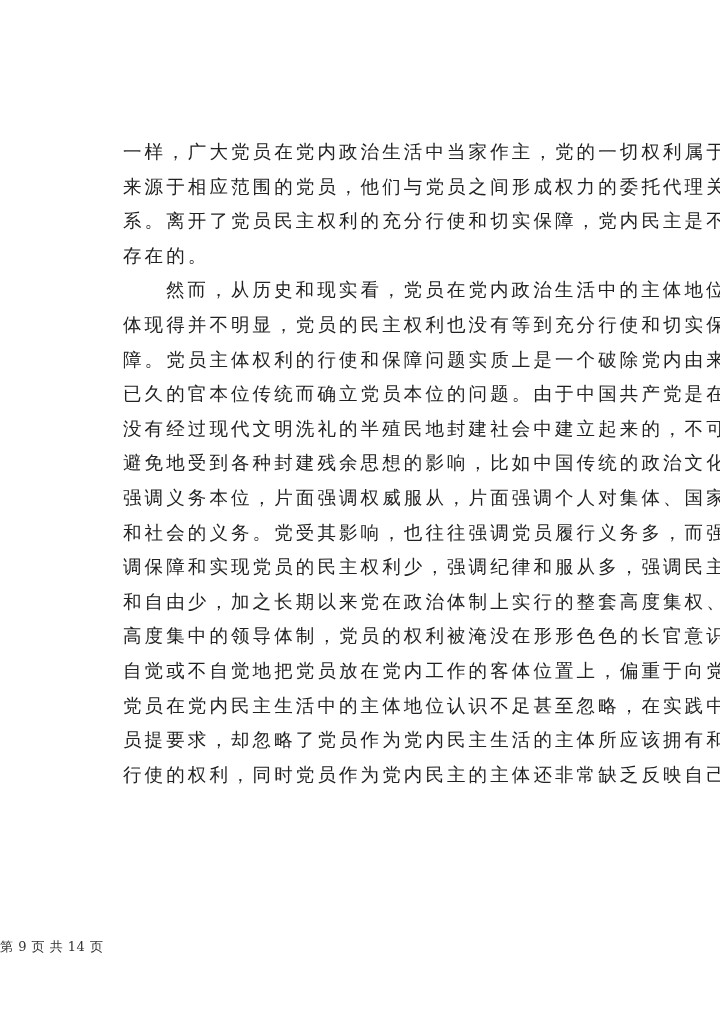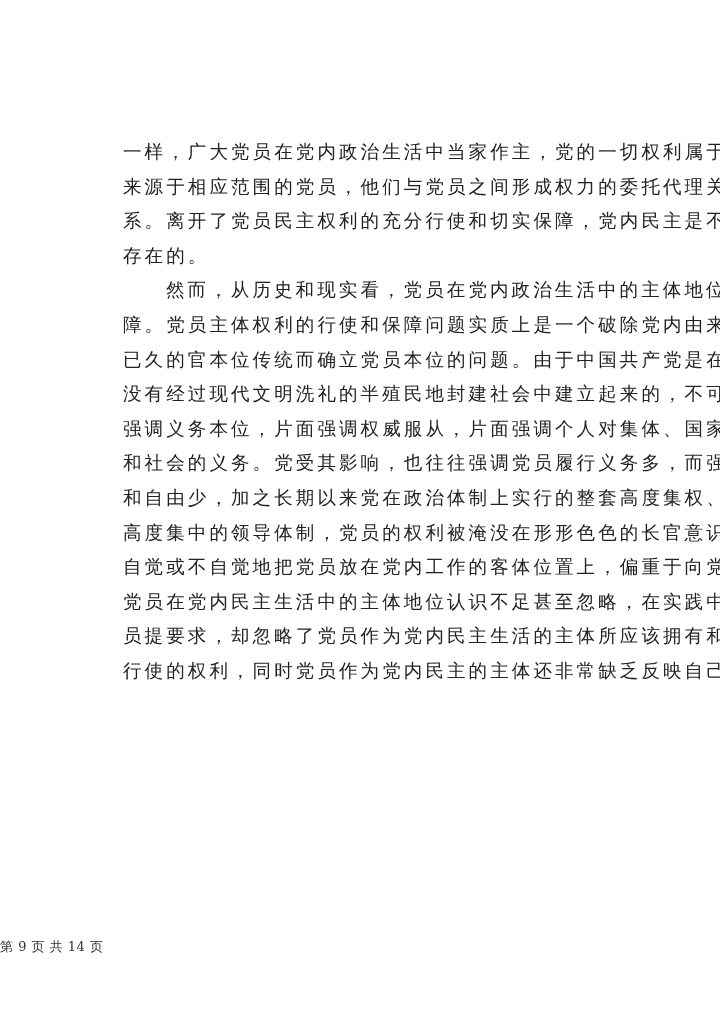--- a/index.html
+++ b/index.html
@@ -56,25 +56,28 @@
 <div class="page">
   <div class="body-text">
     <div>
       <div class="line">一样，广大党员在党内政治生活中当家作主，党的一切权利属于</div>
       <div class="line">来源于相应范围的党员，他们与党员之间形成权力的委托代理关</div>
       <div class="line">系。离开了党员民主权利的充分行使和切实保障，党内民主是不</div>
       <div class="line">存在的。</div>
     </div>
     <div>
       <div class="line indent">然而，从历史和现实看，党员在党内政治生活中的主体地位</div>
+      <div class="line">体现得并不明显，党员的民主权利也没有等到充分行使和切实保</div>
       <div class="line">障。党员主体权利的行使和保障问题实质上是一个破除党内由来</div>
       <div class="line">已久的官本位传统而确立党员本位的问题。由于中国共产党是在</div>
       <div class="line">没有经过现代文明洗礼的半殖民地封建社会中建立起来的，不可</div>
+      <div class="line">避免地受到各种封建残余思想的影响，比如中国传统的政治文化</div>
       <div class="line">强调义务本位，片面强调权威服从，片面强调个人对集体、国家</div>
       <div class="line">和社会的义务。党受其影响，也往往强调党员履行义务多，而强</div>
+      <div class="line">调保障和实现党员的民主权利少，强调纪律和服从多，强调民主</div>
       <div class="line">和自由少，加之长期以来党在政治体制上实行的整套高度集权、</div>
       <div class="line">高度集中的领导体制，党员的权利被淹没在形形色色的长官意识、</div>
       <div class="line">自觉或不自觉地把党员放在党内工作的客体位置上，偏重于向党</div>
       <div class="line">党员在党内民主生活中的主体地位认识不足甚至忽略，在实践中</div>
       <div class="line">员提要求，却忽略了党员作为党内民主生活的主体所应该拥有和</div>
       <div class="line">行使的权利，同时党员作为党内民主的主体还非常缺乏反映自己</div>
     </div>
   </div>
 
   <div class="footer">第 9 页  共 14 页</div>

